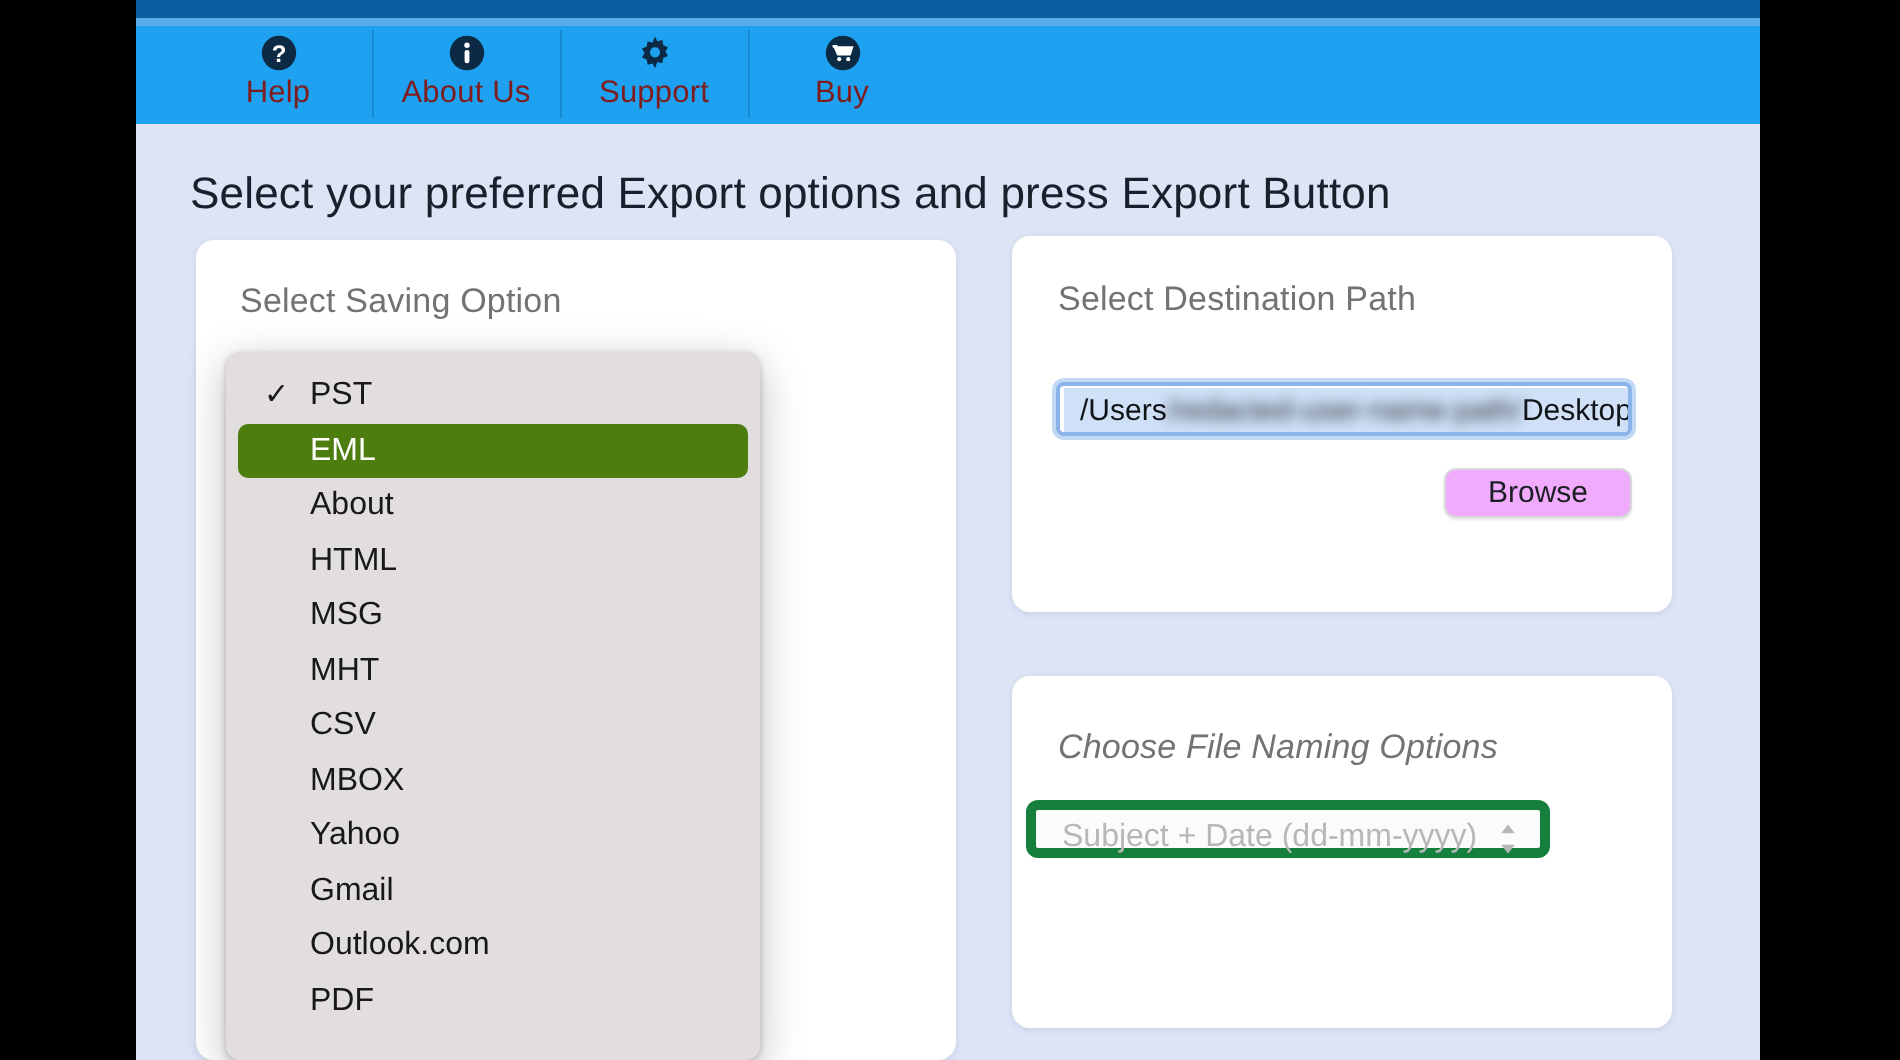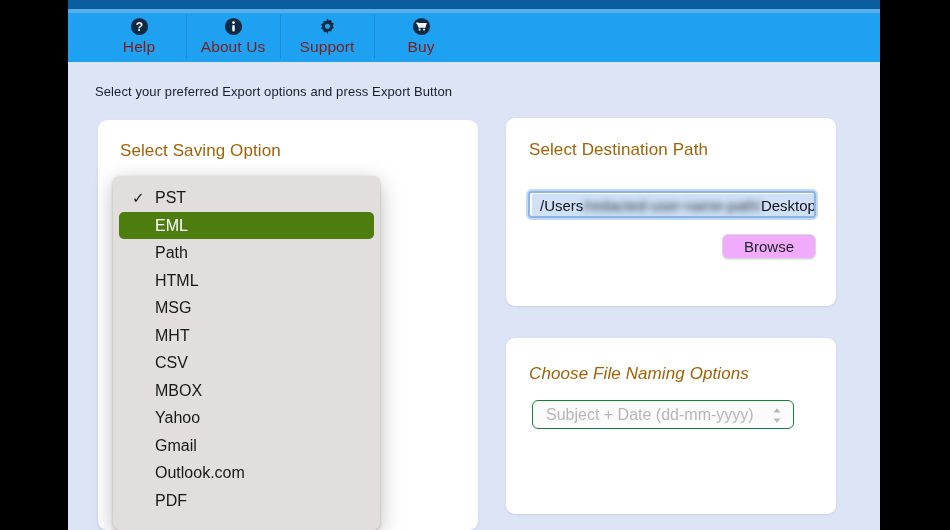--- a/index.html
+++ b/index.html
@@ -39,33 +39,33 @@
   }
   .tb-icon { height:19px; display:flex; align-items:center; justify-content:center; }
   .tb-label {
     font-size:15.5px; color:#7f1d1d; letter-spacing:0.1px; margin-top:1px;
     line-height: 20px;
   }
 
   
   .instruction {
     position:absolute; left:27px; top:84px;
-    font-size:13px; color:#17202b; letter-spacing:0.1px;
+    font-size:22px; color:#17202b; letter-spacing:0.1px;
   }
 
   .card {
     position:absolute; background:#ffffff; border-radius:9px;
     box-shadow: 0 1px 3px rgba(40,60,100,0.10);
   }
   #card-saving   { left:30px;  top:120px; width:380px; height:410px; }
   #card-dest     { left:438px; top:118px; width:330px; height:188px; }
   #card-naming   { left:438px; top:338px; width:330px; height:176px; }
 
   .card-title {
-    position:absolute; font-size:17px; color:#a16207; letter-spacing:0.1px;
+    position:absolute; font-size:17px; color:#737373; letter-spacing:0.1px;
   }
   #card-saving .card-title { left:22px; top:21px; }
   #card-dest   .card-title { left:23px; top:22px; }
   #card-naming .card-title { left:23px; top:26px;font-style:italic; }
 
   
   .select-popup {
     position:absolute; left:45px; top:176px; width:267px;
     background:#e2dedd; border-radius:7px;
     box-shadow: 0 6px 22px rgba(0,0,0,0.26), 0 1px 3px rgba(0,0,0,0.22);
@@ -102,22 +102,22 @@
   .browse-btn {
     position:absolute; left:216px; top:116px; width:94px; height:25px;
     background:#f0abfc; border:1px solid #d8d8dc; border-radius:6px;
     box-shadow:0 1px 1.5px rgba(0,0,0,0.10);
     font-size:15px; color:#1b1f24; text-align:center; line-height:23px;
     cursor: default;
   }
 
   
   .naming-select {
-    position:absolute; left:26px; top:62px; width:262px; height:29px;
-    background:#fbfbfb; border:1px solid #15803d; border-radius:6px;
+    position:absolute; left:7px; top:62px; width:262px; height:29px;
+    background:#fbfbfb; border:5px solid #15803d; border-radius:6px;
     font-size:16px; color:#b7b7b9; line-height:27px; padding-left:13px;
     white-space:nowrap; cursor: default;
   }
   .stepper {
     position:absolute; right:11px; top:4px; width:11px; height:21px;
     display:flex; flex-direction:column; align-items:center; justify-content:center;
     color:#b7b7b9;
   }
   .stepper svg { display:block; }
 </style>
@@ -187,21 +187,21 @@
 
     <div class="select-popup">
       <div class="opt">
         <span class="tick">✓</span>
         <span>PST</span>
       </div>
       <div class="opt selected">
         <span>EML</span>
       </div>
       <div class="opt">
-        <span>Path</span>
+        <span>About</span>
       </div>
       <div class="opt">
         <span>HTML</span>
       </div>
       <div class="opt">
         <span>MSG</span>
       </div>
       <div class="opt">
         <span>MHT</span>
       </div>

